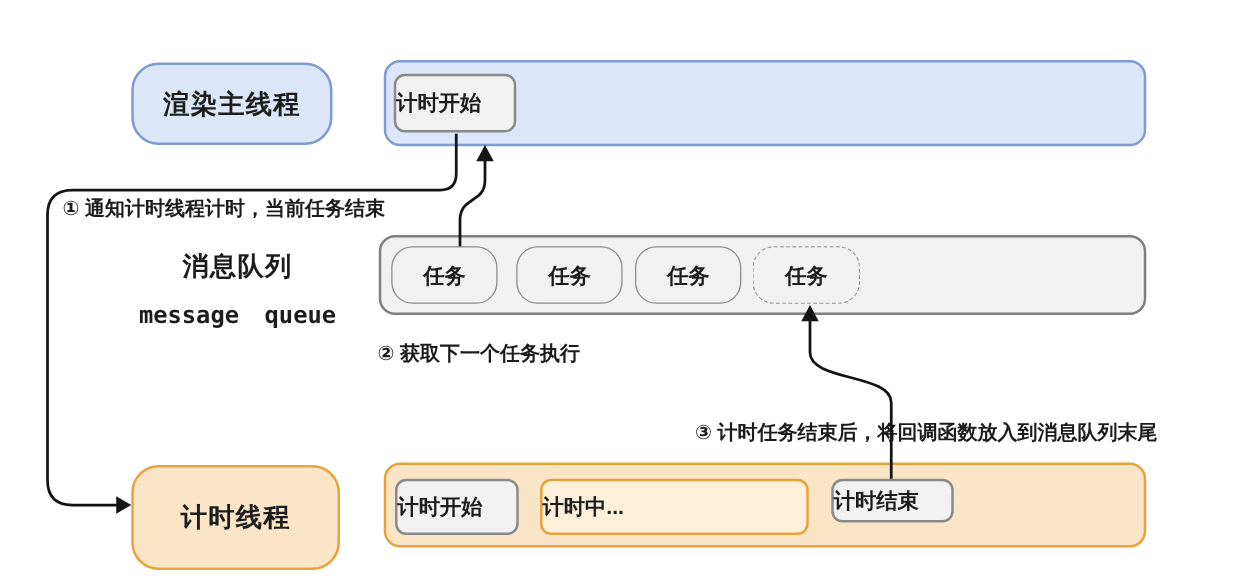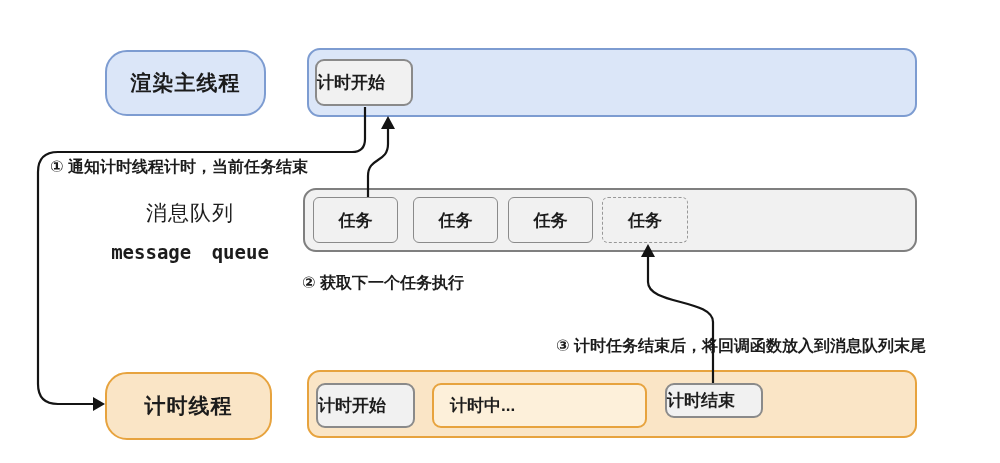--- a/index.html
+++ b/index.html
@@ -33,38 +33,38 @@
   }
   .thread-box.blue{background:var(--blue-fill);border-color:var(--blue-border);}
   .thread-box.orange{background:var(--orange-fill);border-color:var(--orange-border);}
   .chip{
     position:absolute;border-radius:9px;border:2px solid var(--gray-border);
     background:var(--gray-fill);
     display:flex;align-items:center;justify-content:flex-start;
     font-size:17px;font-weight:600;
   }
   .chip.orange{
-    background:var(--orange-light-fill);border-color:var(--orange-border);padding-left:16px;
+    background:var(--orange-light-fill);border-color:var(--orange-border);
   }
   .task{
-    position:absolute;border-radius:6px;border:1.8px solid var(--gray-border);
+    position:absolute;border-radius:17px;border:1.8px solid var(--gray-border);
     background:var(--gray-fill);
     display:flex;align-items:center;justify-content:center;
     font-size:17px;font-weight:600;
   }
   .task.dashed{
     border-style:dashed;background:transparent;border-color:#979797;
   }
   .annotation{
     position:absolute;font-size:16px;font-weight:700;white-space:nowrap;
   }
   .queue-title{
     position:absolute;left:70px;width:240px;text-align:center;
   }
-  .queue-title .zh{font-size:21px;font-weight:400;letter-spacing:1px;}
+  .queue-title .zh{font-size:21px;font-weight:700;letter-spacing:1px;}
   .queue-title .en{
     font-family:"DejaVu Sans Mono","Liberation Mono",monospace;
     font-size:19px;font-weight:700;word-spacing:9px;margin-top:14px;
   }
   svg.flow{position:absolute;left:0;top:0;pointer-events:none;}
   svg.flow path{fill:none;stroke:var(--line-color);stroke-width:2.2;}
   svg.flow polygon{fill:var(--line-color);stroke:none;}
 </style>
 </head>
 <body>
@@ -98,21 +98,21 @@
     <span>任务</span>
   </div>
   <div class="task dashed" style="left:602px;top:197px;width:86px;height:46px;">
     <span>任务</span>
   </div>
 
   <div class="annotation" style="left:302px;top:273px;">② 获取下一个任务执行</div>
 
   <div class="annotation" style="left:556px;top:336px;">③ 计时任务结束后，将回调函数放入到消息队列末尾</div>
 
-  <div class="thread-box orange" style="left:105px;top:372px;width:167px;height:68px;">
+  <div class="thread-box orange" style="left:105px;top:372px;width:167px;height:84px;">
     <span>计时线程</span>
   </div>
 
   <div class="bar orange" style="left:307px;top:370px;width:610px;height:68px;"></div>
   <div class="chip" style="left:316px;top:383px;width:99px;height:45px;">
     <span>计时开始</span>
   </div>
   <div class="chip orange" style="left:432px;top:383px;width:215px;height:45px;">
     <span>计时中...</span>
   </div>

